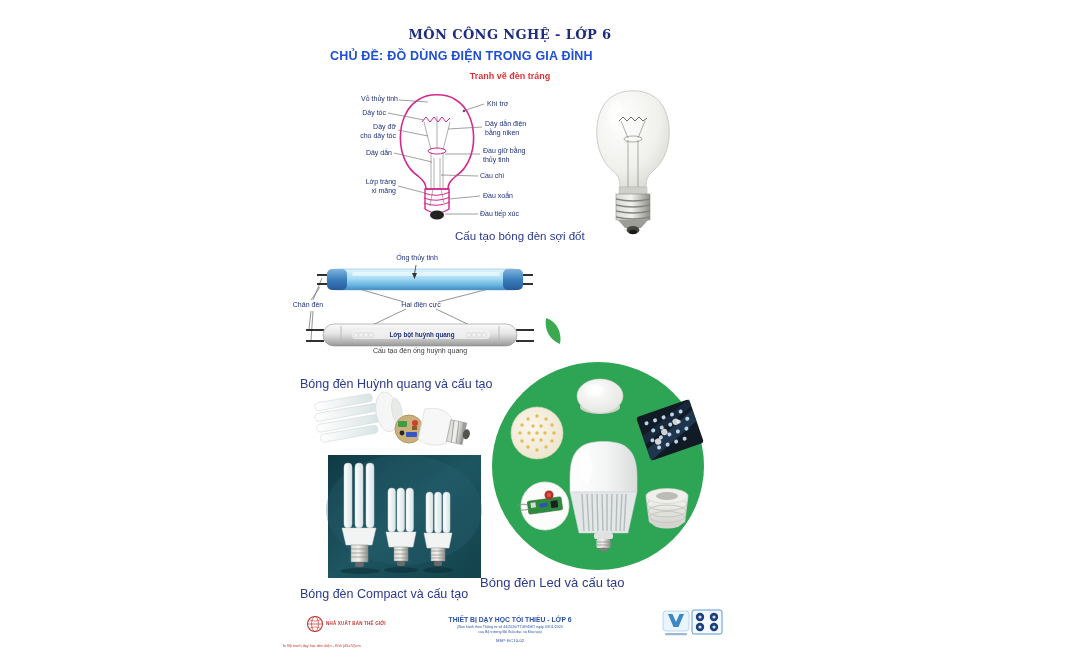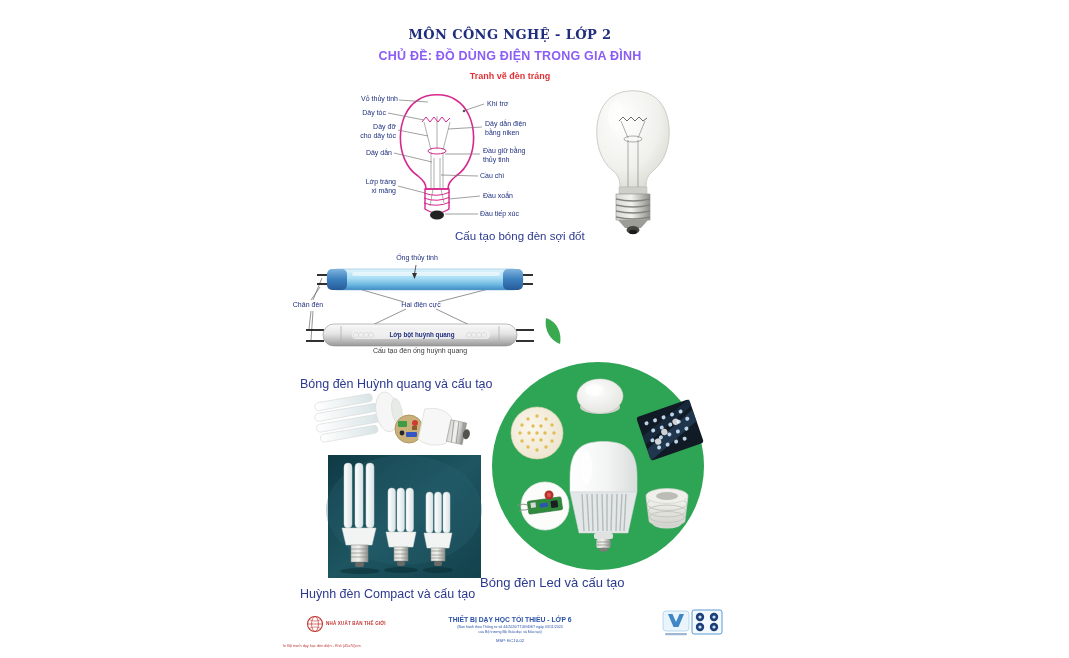--- a/index.html
+++ b/index.html
@@ -5,21 +5,21 @@
   html,body{margin:0;padding:0;background:#fff;}
   .poster{position:relative;width:1069px;height:658px;background:#ffffff;overflow:hidden;
           font-family:"Liberation Sans",sans-serif;}
   .abs{position:absolute;}
   .art{position:absolute;left:0;top:0;}
   .lbl{font-size:7px;color:#1e2f7e;line-height:1.25;white-space:pre-line;}
   .lbl-r{text-align:right;}
   .cap{font-weight:normal;color:#2b3990;white-space:pre-line;}
   .subject{font-family:"DejaVu Serif","Liberation Serif",serif;font-weight:bold;color:#1f2d7d;
            font-size:13px;letter-spacing:0.4px;text-align:center;}
-  .topic{font-weight:bold;color:#8b5cf6;font-size:12.5px;text-align:center;letter-spacing:0.2px;}
+  .topic{font-weight:bold;color:#1d4ed8;font-size:12.5px;text-align:left;letter-spacing:0.2px;}
   .subtitle{font-weight:bold;color:#e03236;font-size:9px;text-align:center;}
   .smallcap{font-size:7px;color:#3a3a3a;text-align:center;}
   .coating{font-size:6.3px;color:#1e2f7e;text-align:center;font-weight:bold;}
   .pub{font-size:4.5px;color:#c23431;font-weight:bold;letter-spacing:0.2px;}
   .doc1{font-size:6.8px;color:#2a52a8;font-weight:bold;text-align:center;}
   .doc2{font-size:3.6px;color:#2a52a8;text-align:center;}
   .doc3{font-size:4.2px;color:#2a52a8;text-align:center;}
   .printline{font-size:3.8px;color:#c03a3a;}
 </style>
 </head>
@@ -370,21 +370,21 @@
         <circle cx="714" cy="617" r="4.2" fill="#1e3f7a"></circle>
       <circle cx="700" cy="627" r="4.2" fill="#1e3f7a"></circle>
         <circle cx="714" cy="627" r="4.2" fill="#1e3f7a"></circle>
       <circle cx="700" cy="617" r="1.6" fill="#cfe0f2"></circle>
         <circle cx="714" cy="617" r="1.6" fill="#cfe0f2"></circle>
       <circle cx="700" cy="627" r="1.6" fill="#cfe0f2"></circle>
         <circle cx="714" cy="627" r="1.6" fill="#cfe0f2"></circle>
     </g>
   </svg>
 
-  <div class="abs subject" style="left:360px;top:27px;width:300px;">MÔN CÔNG NGHỆ - LỚP 2</div>
+  <div class="abs subject" style="left:360px;top:27px;width:300px;">MÔN CÔNG NGHỆ - LỚP 6</div>
   <div class="abs topic" style="left:330px;top:49px;width:360px;">CHỦ ĐỀ: ĐỒ DÙNG ĐIỆN TRONG GIA ĐÌNH</div>
   <div class="abs subtitle" style="left:410px;top:71px;width:200px;">Tranh vẽ đèn tráng</div>
 
   <div class="abs lbl lbl-r" style="left:330px;top:95px;width:68px;">Vỏ thủy tinh</div>
   <div class="abs lbl lbl-r" style="left:330px;top:109px;width:56px;">Dây tóc</div>
   <div class="abs lbl lbl-r" style="left:328px;top:123px;width:68px;">Dây đỡ
 cho dây tóc</div>
   <div class="abs lbl lbl-r" style="left:330px;top:149px;width:62px;">Dây dẫn</div>
   <div class="abs lbl lbl-r" style="left:336px;top:178px;width:60px;">Lớp tráng
 xi măng</div>
@@ -398,21 +398,21 @@
   <div class="abs lbl" style="left:480px;top:210px;width:80px;">Đầu tiếp xúc</div>
   <div class="abs cap" style="left:455px;top:230px;width:165px;font-size:11.5px;">Cấu tạo bóng đèn sợi đốt</div>
 
   <div class="abs lbl" style="left:385px;top:254px;width:64px;text-align:center;">Ống thủy tinh</div>
   <div class="abs lbl" style="left:288px;top:301px;width:40px;text-align:center;">Chân đèn</div>
   <div class="abs lbl" style="left:394px;top:301px;width:54px;text-align:center;">Hai điện cực</div>
   <div class="abs coating" style="left:384px;top:331px;width:76px;">Lớp bột huỳnh quang</div>
   <div class="abs smallcap" style="left:350px;top:347px;width:140px;">Cấu tạo đèn ống huỳnh quang</div>
   <div class="abs cap" style="left:300px;top:359px;width:235px;font-size:12.5px;margin-top:18px;">Bóng đèn Huỳnh quang và cấu tạo</div>
 
-  <div class="abs cap" style="left:300px;top:587px;width:200px;font-size:12.5px;">Huỳnh đèn Compact và cấu tạo</div>
+  <div class="abs cap" style="left:300px;top:587px;width:200px;font-size:12.5px;">Bóng đèn Compact và cấu tạo</div>
   <div class="abs cap" style="left:480px;top:575px;width:200px;font-size:13px;">Bóng đèn Led và cấu tạo</div>
 
   <div class="abs pub" style="left:326px;top:621px;width:70px;">NHÀ XUẤT BẢN THẾ GIỚI</div>
   <div class="abs doc1" style="left:410px;top:616px;width:200px;">THIẾT BỊ DẠY HỌC TỐI THIỂU - LỚP 6</div>
   <div class="abs doc2" style="left:410px;top:625px;width:200px;">(Ban hành theo Thông tư số 44/2020/TT-BGDĐT ngày 03/11/2020</div>
   <div class="abs doc2" style="left:410px;top:630px;width:200px;">của Bộ trưởng Bộ Giáo dục và Đào tạo)</div>
   <div class="abs doc3" style="left:410px;top:638px;width:200px;">MSP: ĐC10-02</div>
   <div class="abs printline" style="left:283px;top:644px;width:160px;">In Bộ tranh dạy học đèn điện - Khổ (45x70)cm</div>
 
 </div>

